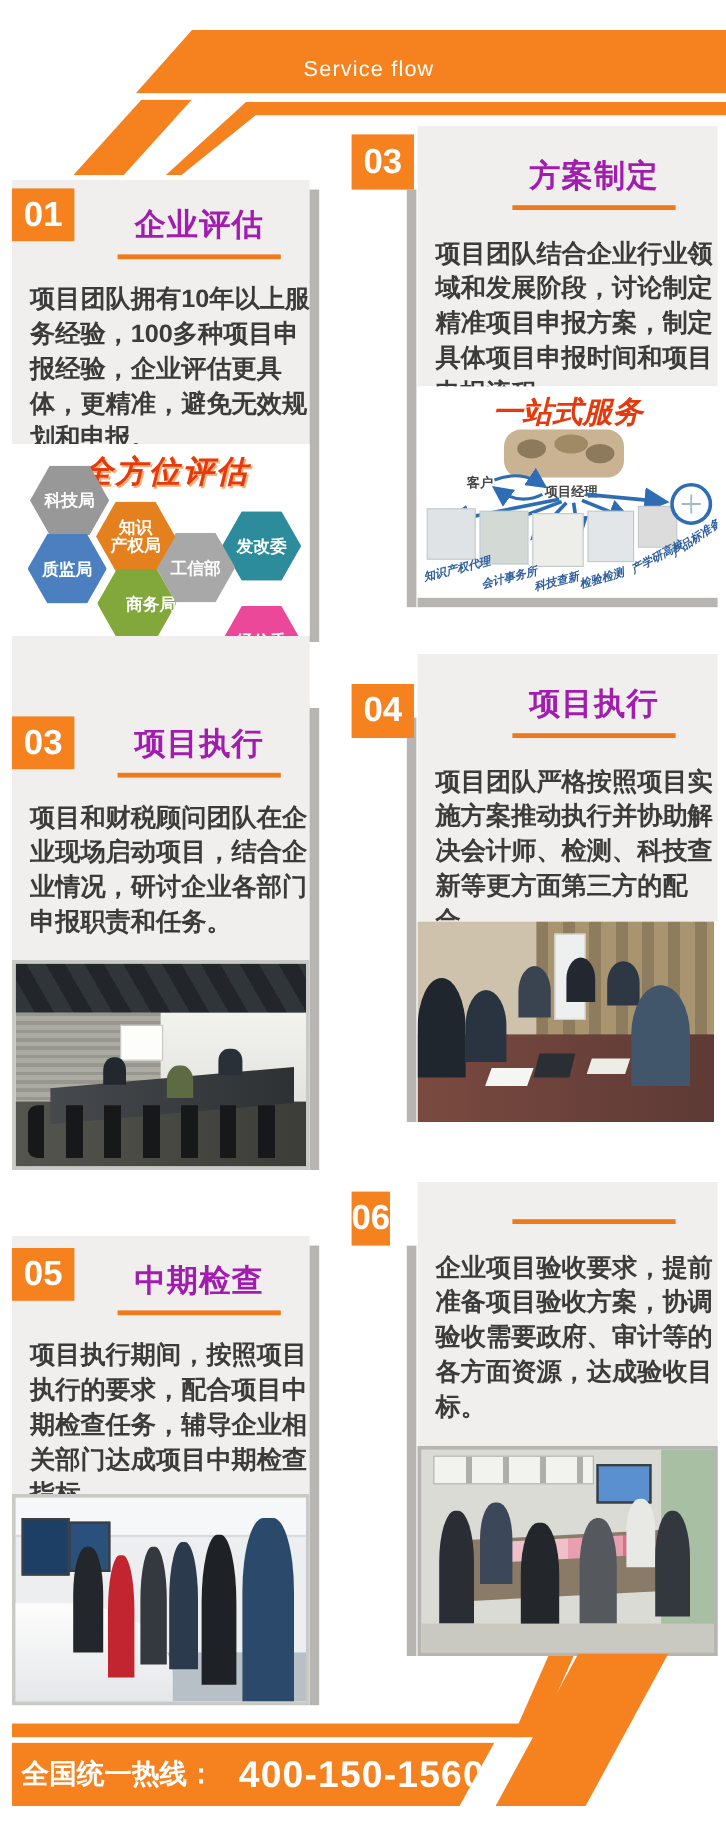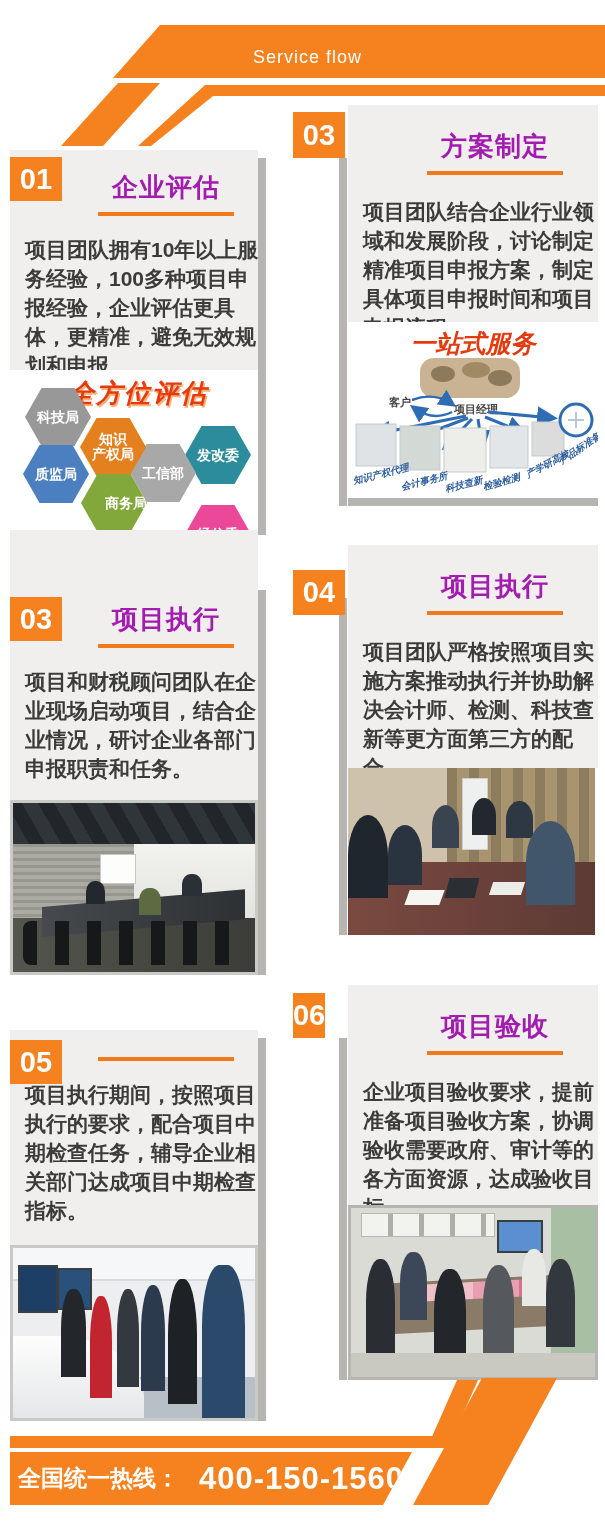--- a/index.html
+++ b/index.html
@@ -193,20 +193,21 @@
     <div class="pr" style="left:0%;top:28%;width:16%;height:50%;background:#1F262E;border-radius:50% 50% 0 0;"></div>
     <div class="pr" style="left:16%;top:34%;width:14%;height:36%;background:#2A3440;border-radius:50% 50% 0 0;"></div>
     <div class="pr" style="left:34%;top:22%;width:11%;height:26%;background:#3A4450;border-radius:50% 50% 0 0;"></div>
     <div class="pr" style="left:50%;top:18%;width:10%;height:22%;background:#232830;border-radius:50% 50% 0 0;"></div>
     <div class="pr" style="left:64%;top:20%;width:11%;height:22%;background:#2E3844;border-radius:50% 50% 0 0;"></div>
     <div class="pr" style="left:72%;top:32%;width:20%;height:50%;background:#41556B;border-radius:50% 50% 0 0;"></div>
   </div>
 
   <div class="card" style="left:10px;top:1030px;width:248px;height:215px;">
     <div class="card-head pl-left">
+      <span class="step-title">中期检查</span>
       <div class="title-underline"></div>
     </div>
     <p class="step-body">项目执行期间，按照项目执行的要求，配合项目中期检查任务，辅导企业相关部门达成项目中期检查指标。</p>
   </div>
   <div class="vshadow" style="left:258px;top:1038px;width:8px;height:383px;"></div>
   <div class="badge" style="left:10px;top:1040px;width:52px;height:44px;">
     <span>05</span>
   </div>
 
   <div class="photo frame" style="left:10px;top:1245px;width:248px;height:176px;background:#ECEEF0;">
@@ -218,21 +219,20 @@
     <div class="pr" style="left:20%;top:24%;width:10%;height:52%;background:#23262B;border-radius:45% 45% 0 0;"></div>
     <div class="pr" style="left:32%;top:28%;width:9%;height:60%;background:#C2252F;border-radius:45% 45% 0 0;"></div>
     <div class="pr" style="left:43%;top:24%;width:9%;height:58%;background:#34383F;border-radius:45% 45% 0 0;"></div>
     <div class="pr" style="left:53%;top:22%;width:10%;height:62%;background:#2C3A4D;border-radius:45% 45% 0 0;"></div>
     <div class="pr" style="left:64%;top:18%;width:12%;height:74%;background:#1E2227;border-radius:45% 45% 0 0;"></div>
     <div class="pr" style="left:78%;top:10%;width:18%;height:90%;background:#2B4A6B;border-radius:40% 40% 0 0;"></div>
   </div>
 
   <div class="card col-right" style="left:348px;top:985px;width:250px;height:220px;">
     <div class="card-head pl-right">
-      <span class="step-title">项目验收</span>
       <div class="title-underline"></div>
     </div>
     <p class="step-body">企业项目验收要求，提前准备项目验收方案，协调验收需要政府、审计等的各方面资源，达成验收目标。</p>
   </div>
   <div class="vshadow" style="left:339px;top:1038px;width:8px;height:342px;"></div>
   <div class="badge" style="left:293px;top:993px;width:32px;height:45px;">
     <span>06</span>
   </div>
 
   <div class="photo frame" style="left:348px;top:1205px;width:250px;height:175px;background:#DBDBD5;border-color:#B7B5B2;">

